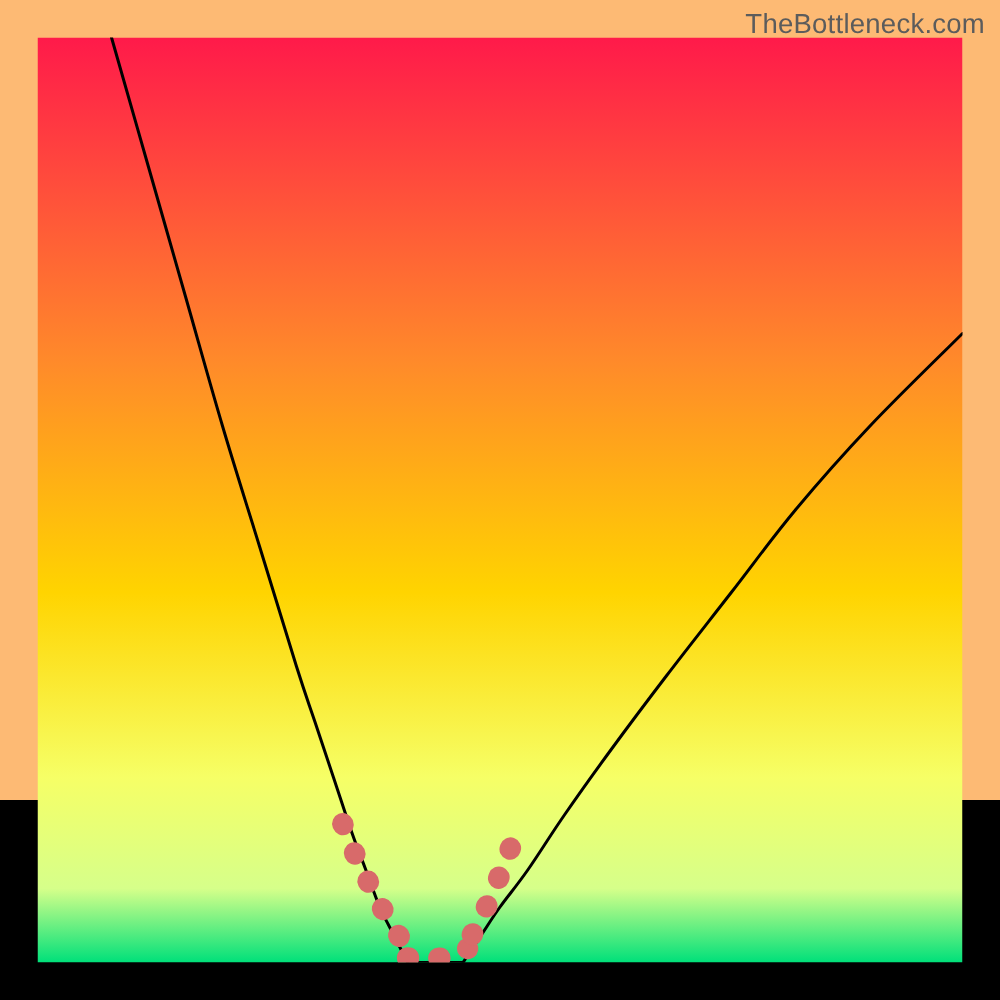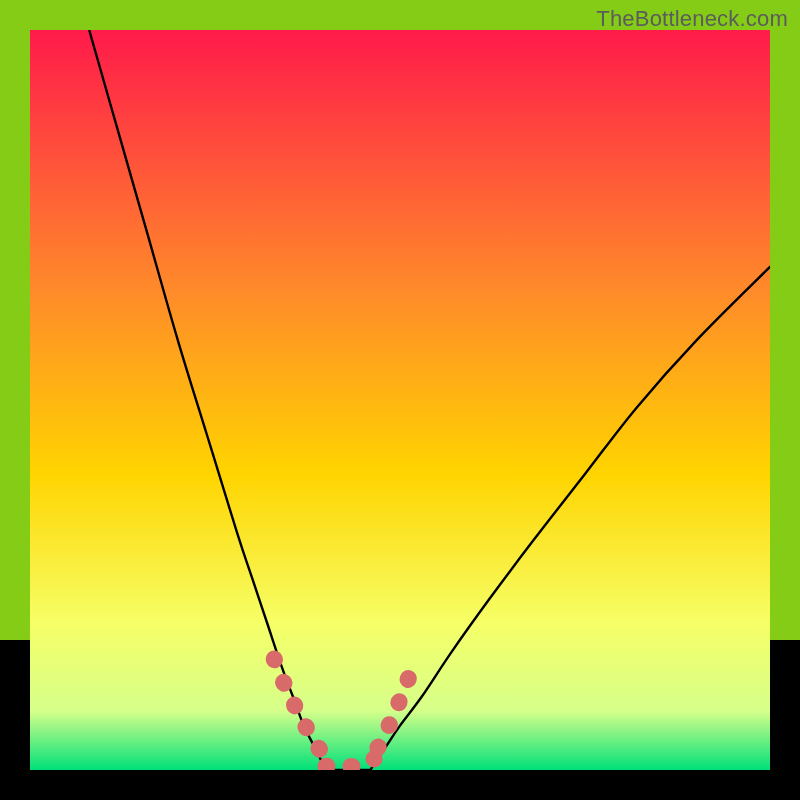--- a/index.html
+++ b/index.html
@@ -8,21 +8,21 @@
     width: 800px;
     height: 800px;
     background: #000;
     font-family: Arial, Helvetica, sans-serif;
     overflow: hidden;
   }
   .frame {
     position: absolute;
     left: 0; top: 0;
     width: 800px; height: 640px;
-    background: #84cc16;
+    background: #fdba74;
   }
   .plot {
     position: absolute;
     left: 30px;
     top: 30px;
     width: 740px;
     height: 740px;
   }
   .watermark {
     position: absolute;

